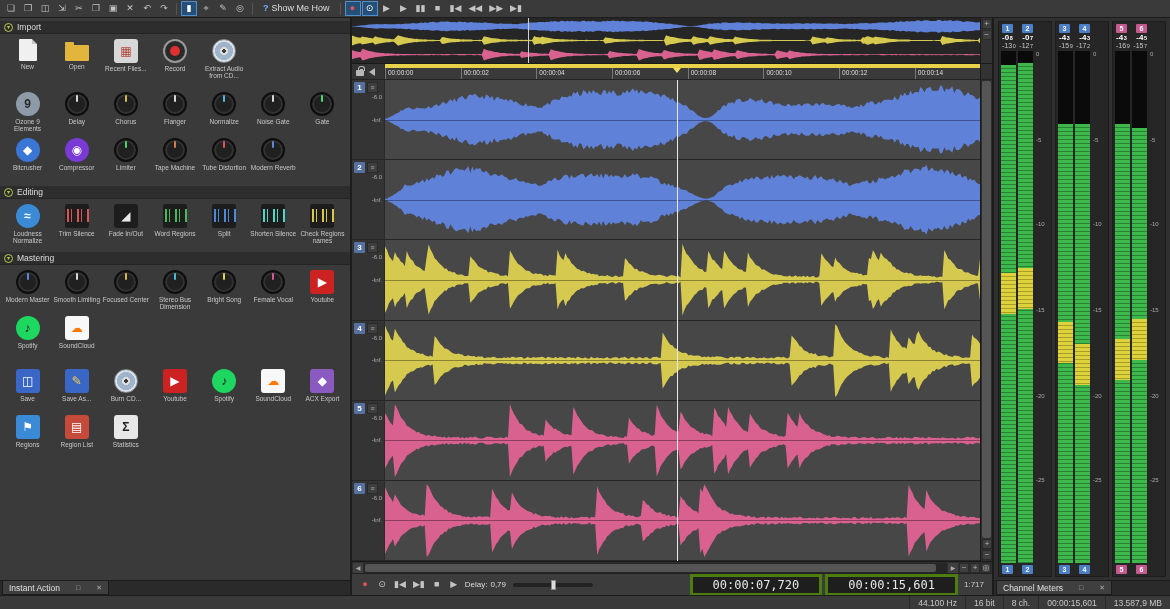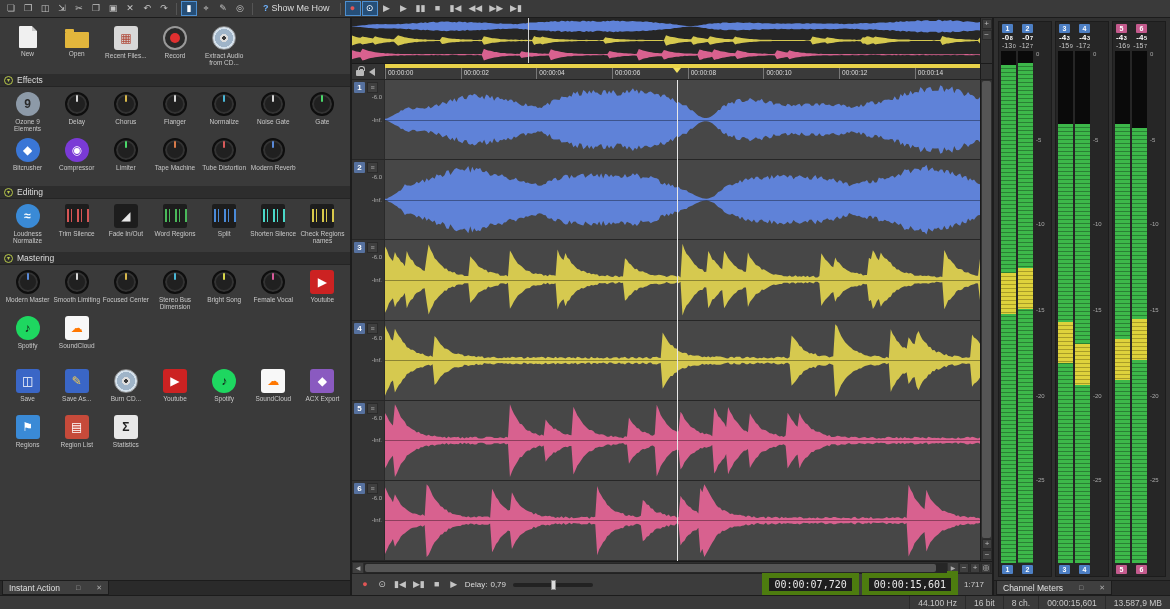--- a/index.html
+++ b/index.html
@@ -89,21 +89,21 @@
 .zbtn{width:10px;height:10px;background:#3f3f3f;border:1px solid #2a2a2a;color:#bbb;font-size:8px;line-height:8px;display:flex;align-items:center;justify-content:center;flex:0 0 auto;}
 .hscroll-row{height:12px;background:#2e2e2e;border-top:1px solid #1a1a1a;display:flex;align-items:center;gap:1px;padding:1px;flex:0 0 auto;}
 .harrow{width:10px;height:10px;background:#3f3f3f;color:#aaa;font-size:6px;display:flex;align-items:center;justify-content:center;flex:0 0 auto;}
 .htrack{flex:1;height:10px;background:#262626;position:relative;}
 .hthumb{position:absolute;left:1px;top:1px;bottom:1px;width:98%;background:#555;border-radius:2px;}
 .transport-row{height:22px;background:#3c3c3c;border-top:1px solid #222;display:flex;align-items:center;gap:3px;padding:0 5px;flex:0 0 auto;}
 .rate-label,.rate-value{font-size:8px;color:#ddd;}
 .rate-slider{width:80px;height:4px;background:#222;border-radius:2px;position:relative;margin:0 4px;}
 .rate-thumb{position:absolute;left:50%;top:-3px;width:5px;height:10px;background:#ddd;border:1px solid #888;margin-left:-2px;}
 .tspacer{flex:1;}
-.tfield{background:#1e1e1e;border:7px solid #4d7c0f;color:#e8e8e8;font-family:"DejaVu Sans Mono",monospace;font-size:10px;padding:1px 5px;}
+.tfield{background:#1e1e1e;border:3px solid #4d7c0f;color:#e8e8e8;font-family:"DejaVu Sans Mono",monospace;font-size:12px;padding:1px 20px;}
 .zoomratio{font-size:8px;color:#ccc;padding:0 3px;}
 
 
 .right-panel{width:176px;flex:0 0 auto;display:flex;flex-direction:column;background:#303030;min-height:0;}
 .meters{flex:1;display:flex;gap:3px;padding:3px 4px;min-height:0;}
 .mpair{flex:1;display:flex;flex-direction:column;background:#262626;border:1px solid #1c1c1c;padding:2px;min-height:0;}
 .mrow{display:flex;gap:2px;justify-content:center;}
 .mvals{justify-content:space-between;padding:0 1px;padding-right:16px;}
 .mbadge{width:11px;height:9px;color:#fff;font-size:7px;font-weight:bold;display:flex;align-items:center;justify-content:center;border-radius:1px;}
 .mpeak{font-size:8px;font-weight:bold;color:#fff;white-space:nowrap;}
@@ -213,20 +213,24 @@
           <span class="tglyph">▶▮</span>
         </button>
       </div>
   </div>
 
   <div class="content">
 
     <div class="left-panel">
       <div class="sections" id="sections">
           <section class="ap-section">
+            <div class="ap-header">
+              <span class="chev">▾</span>
+              <span class="ap-title">Import</span>
+            </div>
             <div class="ap-grid">
               <div class="tile">
                 <div class="tico page"></div>
                 <div class="tlabel">New</div>
               </div>
               <div class="tile">
                 <div class="tico folder"></div>
                 <div class="tlabel">Open</div>
               </div>
               <div class="tile">
@@ -237,24 +241,20 @@
                 <div class="tico record"></div>
                 <div class="tlabel">Record</div>
               </div>
               <div class="tile">
                 <div class="tico disc"></div>
                 <div class="tlabel">Extract Audio from CD...</div>
               </div>
             </div>
           </section>
           <section class="ap-section">
-            <div class="ap-header">
-              <span class="chev">▾</span>
-              <span class="ap-title">Effects</span>
-            </div>
             <div class="ap-grid">
               <div class="tile">
                 <div class="tico circle" style="background: rgb(141, 154, 168); color: rgb(42, 42, 42);">9</div>
                 <div class="tlabel">Ozone 9 Elements</div>
               </div>
               <div class="tile">
                 <div class="tico knob" style="--acc: #d8d8d8;"></div>
                 <div class="tlabel">Delay</div>
               </div>
               <div class="tile">

